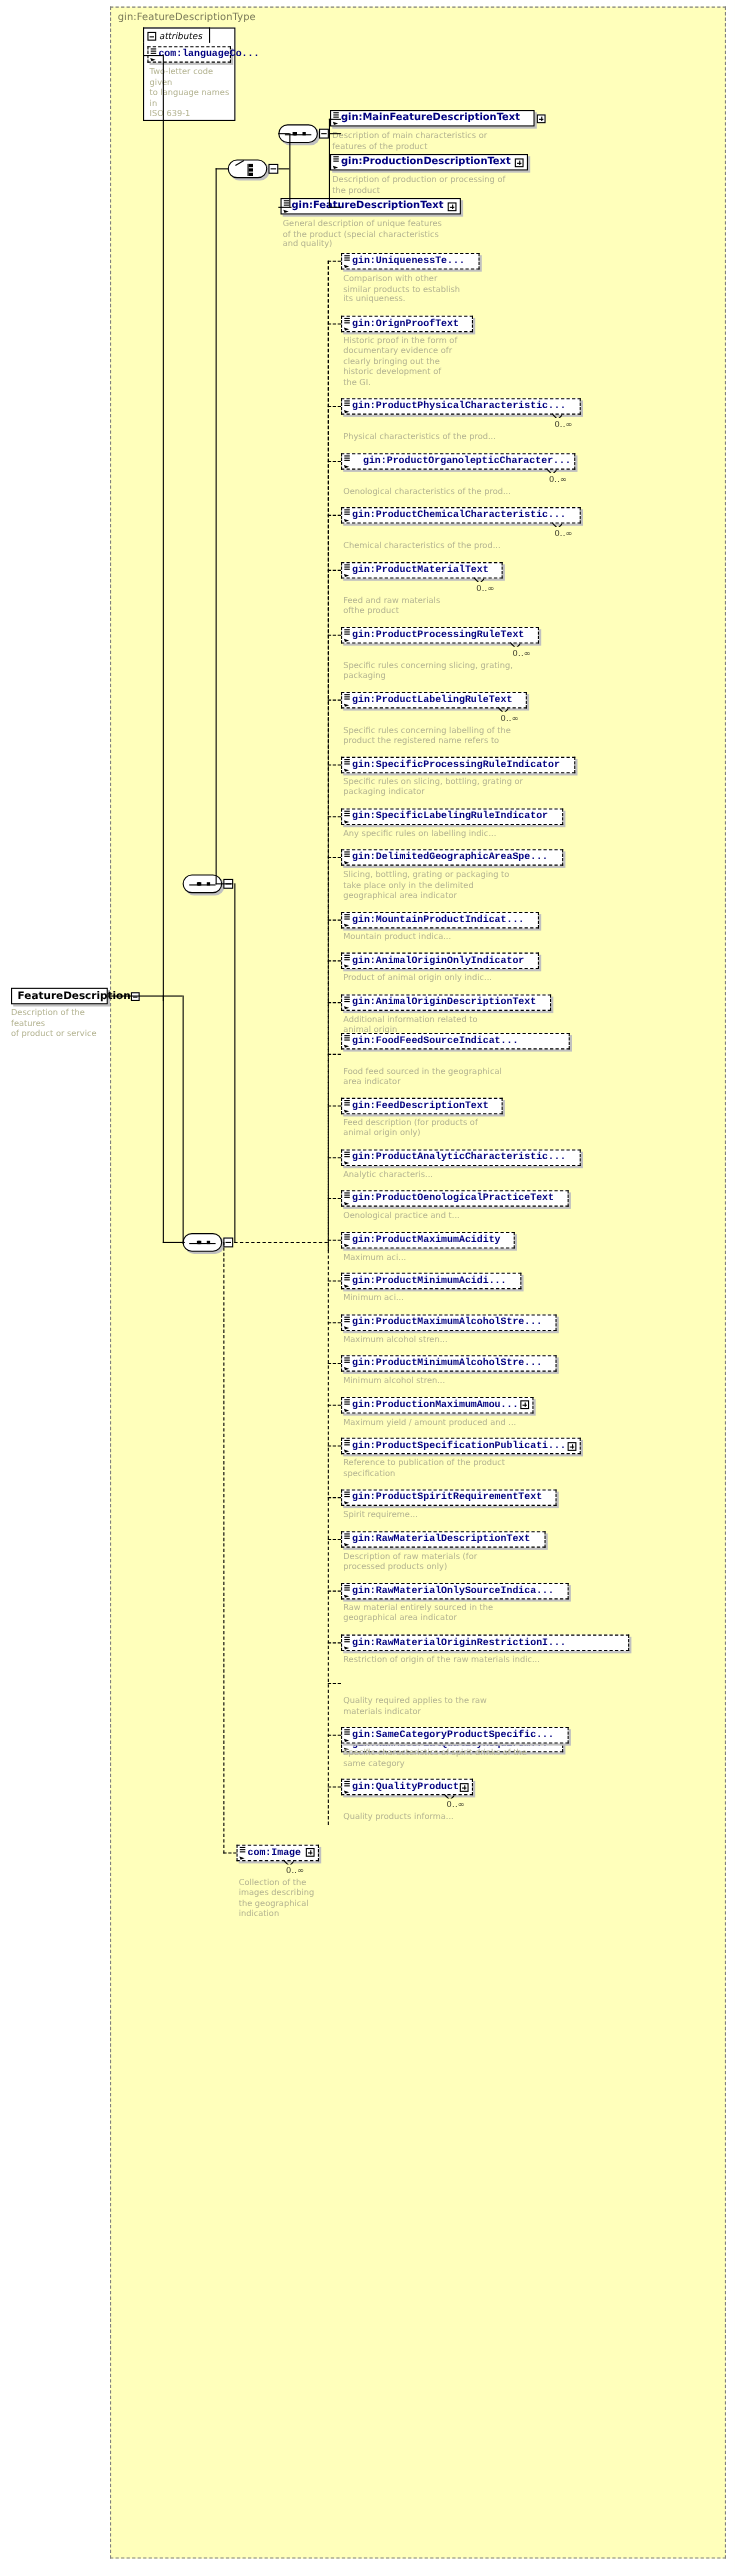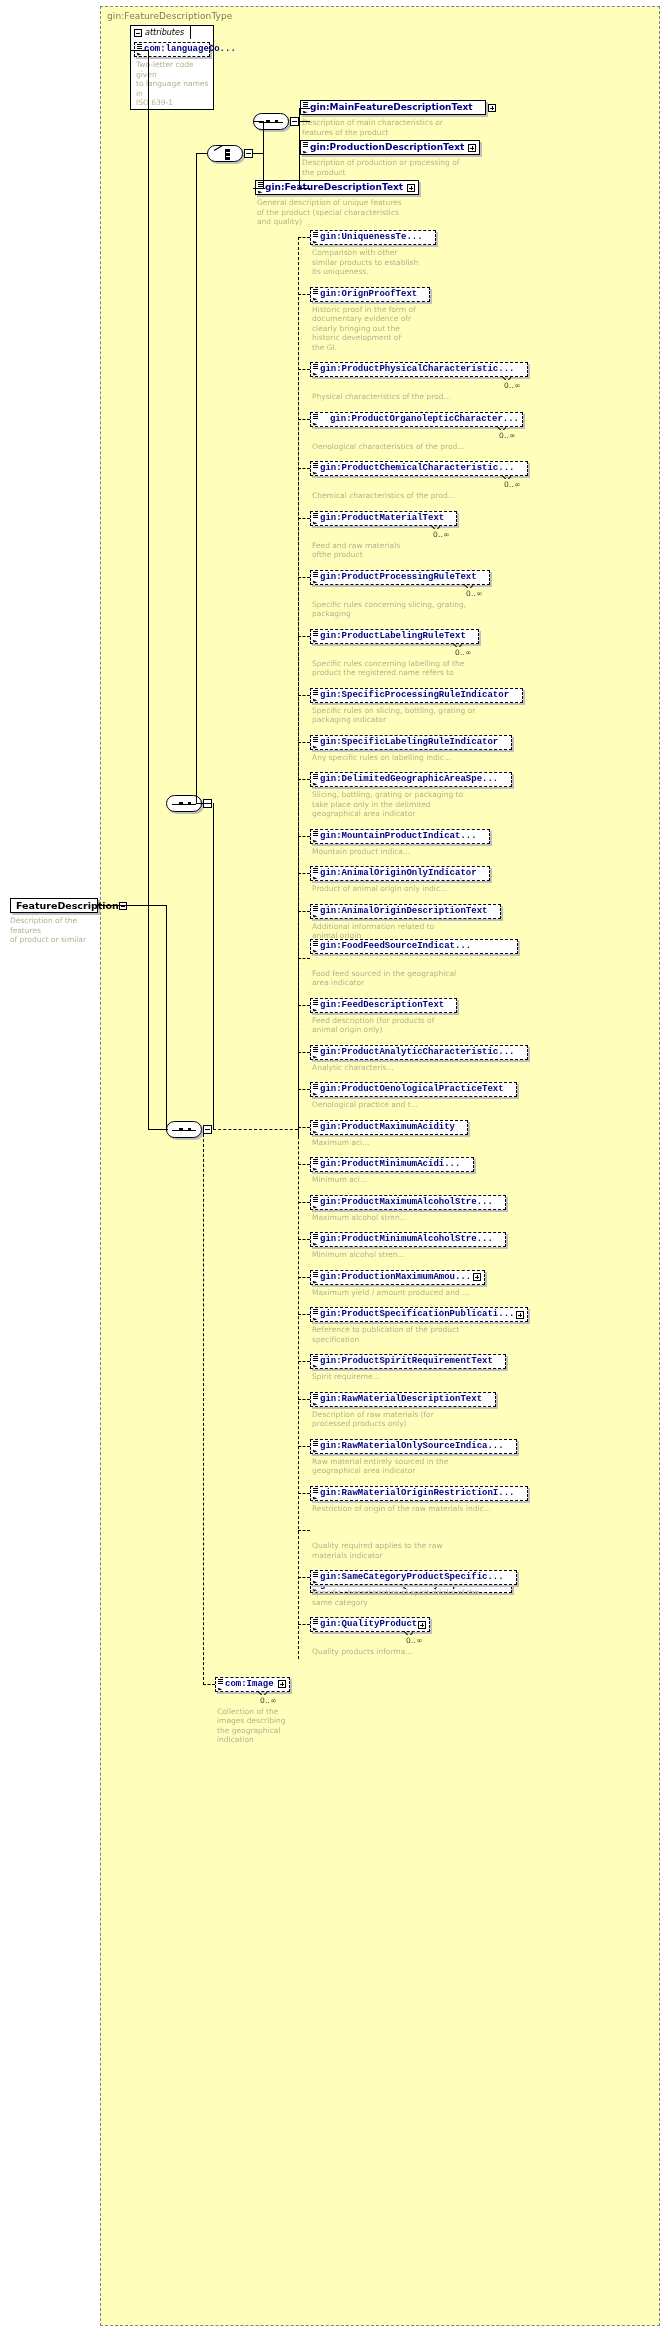--- a/index.html
+++ b/index.html
@@ -191,21 +191,21 @@
 <div id="attr-tab">
   <span class="minus-sq"></span>
   <span>attributes</span>
 </div>
 
 <div class="node root solid" id="root-node" style="left:10px; top:898px; width:88px;">
   <span class="lbl">FeatureDescription</span>
   <span class="minus-sq" style="margin-left:auto;"></span>
 </div>
 <div class="anno" id="root-anno" style="left:10px; top:916px; width:96px;">Description of the features
-of product or similar</div>
+of product or service</div>
 
 <div class="node dashed" id="attr-node" style="left:134px; top:42px; width:76px;">
   <span class="lbl">com:languageCo...</span>
 </div>
 <div class="anno" id="attr-anno" style="left:136px; top:60px; width:76px;">Two-letter code given
 to language names in
 ISO 639-1</div>
 
 <div class="comp" id="comp-outer-seq" style="left:166px; top:1121px;">
   <div class="dots"></div>
@@ -387,21 +387,21 @@
     <div class="node dashed" style="left: 310px; top: 1391.5px; width: 186px;">
       <span class="lbl">gin:RawMaterialDescriptionText</span>
     </div>
     <div class="anno" style="left: 312px; top: 1409.5px; width: 200px;">Description of raw materials (for
 processed products only)</div>
     <div class="node dashed" style="left: 310px; top: 1438.5px; width: 207px;">
       <span class="lbl">gin:RawMaterialOnlySourceIndica...</span>
     </div>
     <div class="anno" style="left: 312px; top: 1456.5px; width: 200px;">Raw material entirely sourced in the
 geographical area indicator</div>
-    <div class="node dashed" style="left: 310px; top: 1485.5px; width: 218px;">
+    <div class="node dashed" style="left: 310px; top: 1485.5px; width: 262px;">
       <span class="lbl">gin:RawMaterialOriginRestrictionI...</span>
     </div>
     <div class="anno" style="left: 312px; top: 1503.5px; width: 200px;">Restriction of origin of the raw materials indic...</div>
     <div class="node dashed" style="left: 310px; top: 1578px; width: 202px;">
       <span class="lbl">gin:RawMaterialQualityRequirem...</span>
     </div>
     <div class="anno" style="left: 312px; top: 1541px; width: 200px;">Quality required applies to the raw
 materials indicator</div>
     <div class="node dashed" style="left: 310px; top: 1570px; width: 207px;">
       <span class="lbl">gin:SameCategoryProductSpecific...</span>

